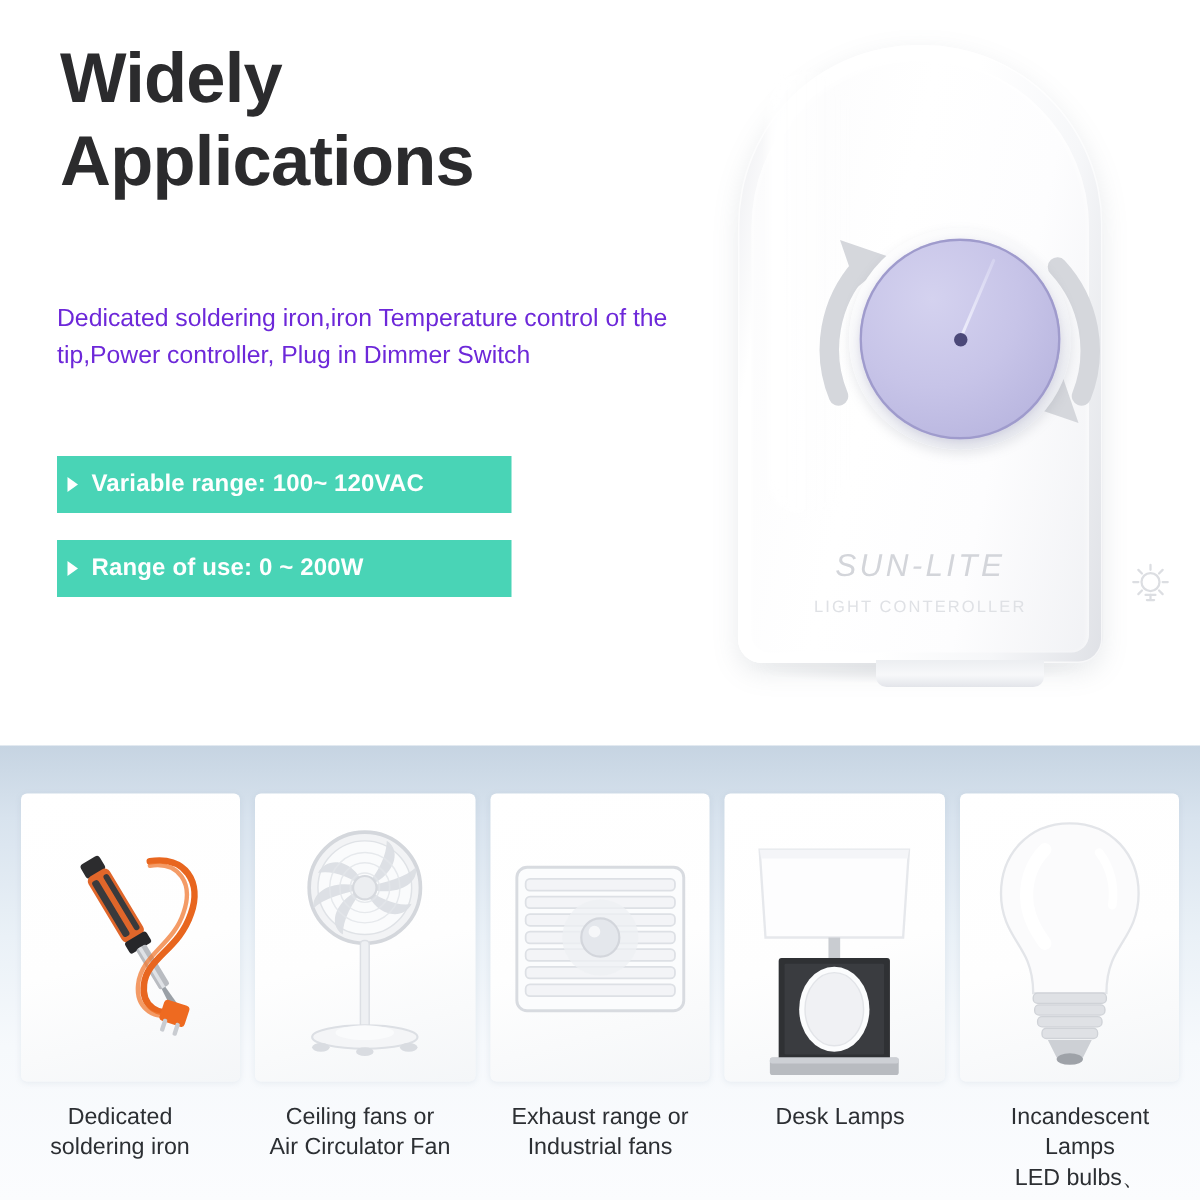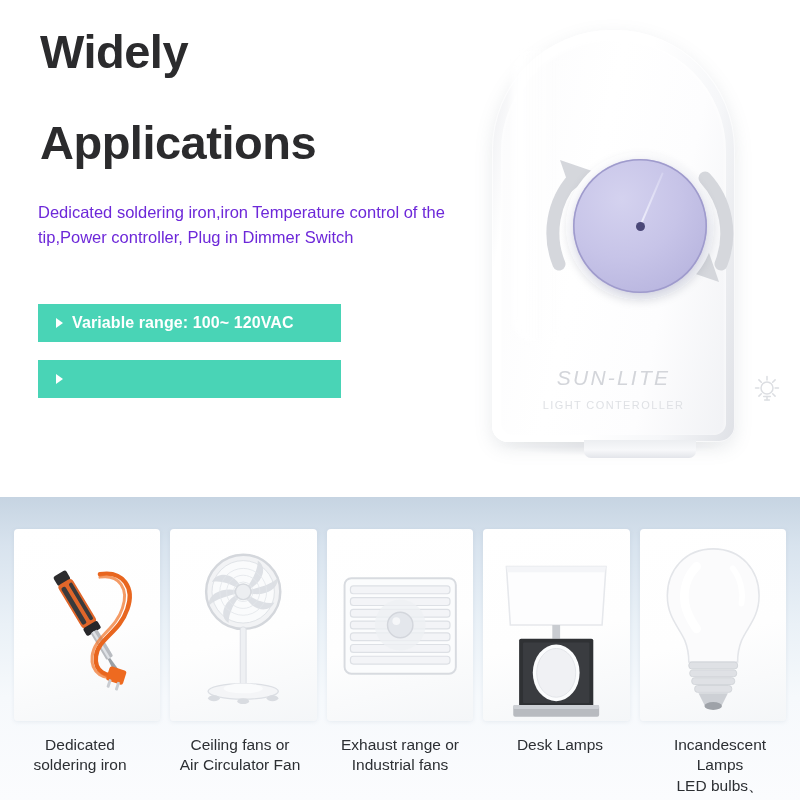--- a/index.html
+++ b/index.html
@@ -13,31 +13,31 @@
   .page { position: relative; width: 720px; height: 800px; background: #fff; }
 
   
   .top { position: absolute; left: 0; top: 0; width: 800px; height: 497px; background: #ffffff; }
 
   .headline {
     position: absolute; left: 40px; top: 24px; width: 420px;
     font-size: 47px; font-weight: 700; line-height: 1.18;
     letter-spacing: -0.5px; color: #2b2b2d;
   }
-  .headline .l2 { display: block; margin-top: 36px; }
+  .headline .l2 { display: block; }
 
   .bodytext {
     position: absolute; left: 38px; top: 200px; width: 420px;
     font-size: 16.5px; line-height: 1.52; color: #6d28d9; font-weight: 400;
   }
 
   .badges { position: absolute; left: 38px; top: 304px; width: 305px; }
   .badge {
     width: 303px; height: 38px; background: #49d4b6;
-    display: flex; align-items: center; padding-left: 18px;
+    display: flex; align-items: center; padding-left: 7px;
     color: #ffffff; font-size: 16px; font-weight: 700; letter-spacing: .1px;
     white-space: nowrap;
   }
   .badge + .badge { margin-top: 18px; }
   .badge .tri {
     display: inline-block; width: 0; height: 0;
     border-left: 7px solid #ffffff;
     border-top: 5px solid transparent; border-bottom: 5px solid transparent;
     margin-right: 9px; flex: none;
   }
@@ -146,20 +146,21 @@
 
     <div class="bodytext">Dedicated soldering iron,iron Temperature control of the tip,Power controller, Plug in Dimmer Switch</div>
 
     <div class="badges">
       <div class="badge">
         <span class="tri"></span>
         <span>Variable range: 100~ 120VAC</span>
       </div>
       <div class="badge">
         <span class="tri"></span>
+        <span>Range of use:  0 ~ 200W</span>
       </div>
     </div>
 
     <div class="device-wrap">
       <div class="device-shadow"></div>
       <div class="device">
         <div class="device-inner"></div>
         <div class="device-hl"></div>
 
         <div class="dial-area">

